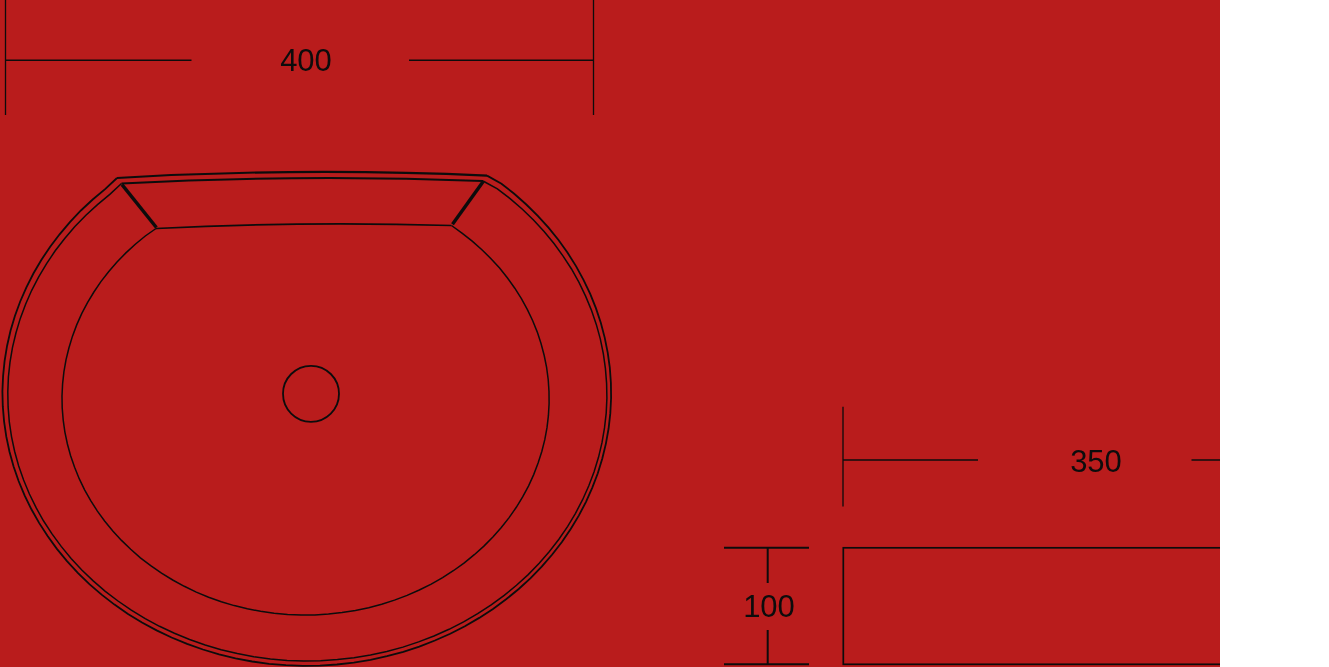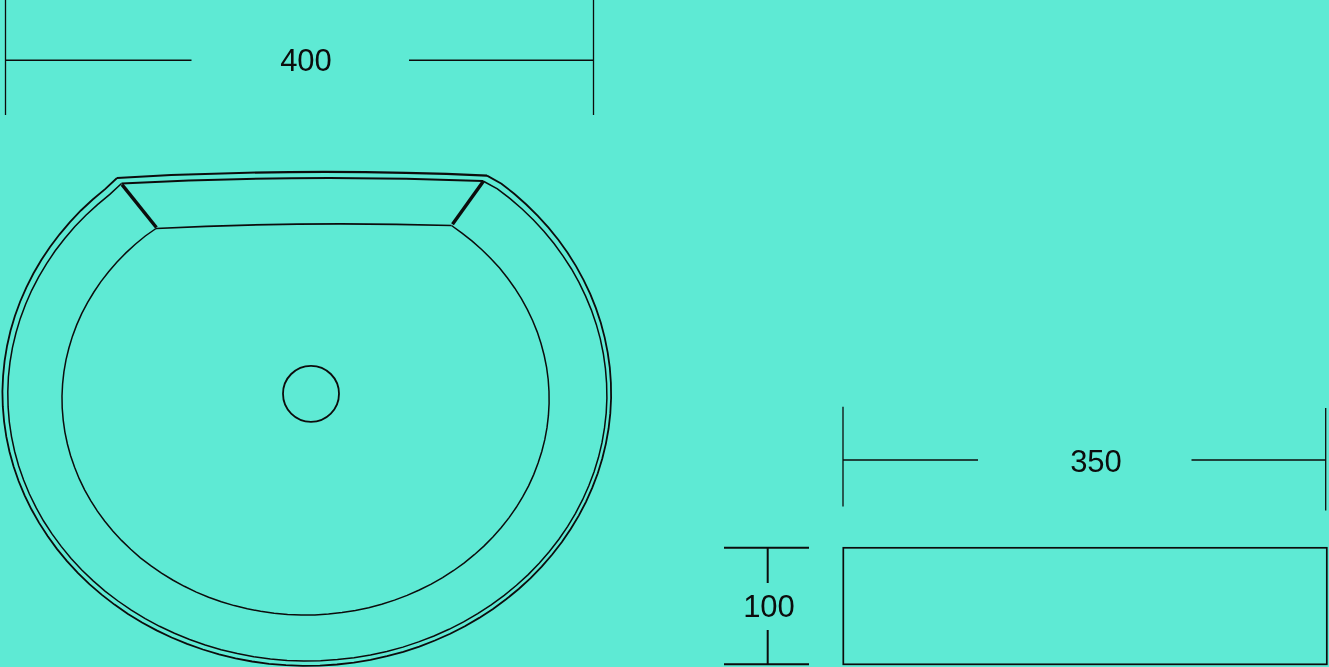--- a/index.html
+++ b/index.html
@@ -1,16 +1,16 @@
 <!DOCTYPE html>
 <html><head>
 <meta charset="utf-8">
 <style>
   html,body{margin:0;padding:0;background:#ffffff;}
-  .page{position:relative;width:1329px;height:667px;background:#5eead4;overflow:hidden;}
+  .page{position:relative;width:1220px;height:667px;background:#b91c1c;overflow:hidden;}
   svg{position:absolute;top:0;left:0;}
   text{font-family:"Liberation Sans",sans-serif;font-size:31px;fill:#0c0c0c;}
 </style>
 </head>
 <body>
 <div class="page">
 <svg width="1329" height="667" viewBox="0 0 1329 667" fill="none" stroke="#0c0c0c" stroke-width="1.6">
 
 <path d="M 487.0,175.6 L 501.5,183.7 L 514.2,193.8 L 526.3,204.5 L 537.8,215.8 L 548.5,227.6 L 558.5,240.0 L 567.6,252.8 L 576.0,266.1 L 583.5,279.8 L 590.2,293.8 L 595.9,308.1 L 600.8,322.7 L 604.7,337.6 L 607.7,352.6 L 609.8,367.7 L 610.9,382.9 L 611.1,398.1 L 610.3,413.4 L 608.6,428.5 L 605.9,443.6 L 602.3,458.5 L 597.8,473.2 L 592.3,487.6 L 586.0,501.8 L 578.8,515.6 L 570.7,529.0 L 561.9,542.0 L 552.2,554.5 L 541.7,566.6 L 530.6,578.1 L 518.7,589.0 L 506.1,599.3 L 493.0,608.9 L 479.2,617.9 L 464.9,626.2 L 450.2,633.7 L 434.9,640.5 L 419.3,646.6 L 403.3,651.8 L 387.0,656.2 L 370.5,659.8 L 353.8,662.6 L 336.9,664.5 L 319.9,665.6 L 302.9,665.9 L 285.9,665.2 L 269.0,663.8 L 252.1,661.5 L 235.5,658.3 L 219.1,654.3 L 202.9,649.5 L 187.1,643.9 L 171.6,637.5 L 156.6,630.4 L 142.0,622.5 L 128.0,613.9 L 114.5,604.6 L 101.6,594.6 L 89.4,584.1 L 77.8,572.9 L 67.0,561.1 L 56.9,548.9 L 47.6,536.1 L 39.1,522.9 L 31.4,509.3 L 24.6,495.3 L 18.6,481.0 L 13.6,466.5 L 9.5,451.7 L 6.3,436.7 L 4.1,421.6 L 2.8,406.4 L 2.4,391.2 L 3.1,375.9 L 4.6,360.8 L 7.1,345.7 L 10.5,330.8 L 14.9,316.0 L 20.2,301.5 L 26.4,287.3 L 33.4,273.5 L 41.3,260.0 L 50.0,246.9 L 59.6,234.3 L 69.9,222.1 L 80.9,210.5 L 92.7,199.5 L 105.1,189.1 L 117.0,178.0" stroke-width="1.8"></path>
 

